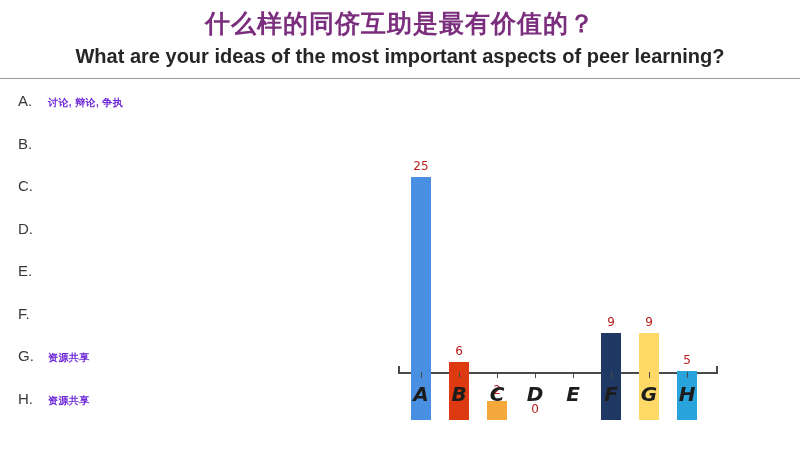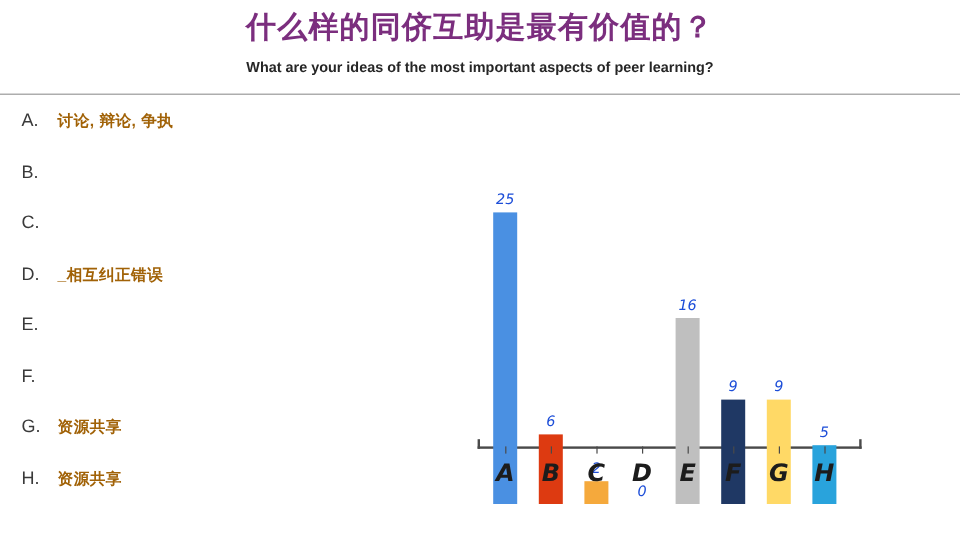--- a/index.html
+++ b/index.html
@@ -37,21 +37,21 @@
     letter-spacing: 1px;
     color: #7b2e7e;
     line-height: 30px;
     white-space: nowrap;
   }
   .title-en {
     position: absolute;
     left: 0;
     top: 46px;
     width: 800px;
-    font-size: 12px;
+    font-size: 20px;
     font-weight: bold;
     color: #262626;
     line-height: 20px;
     white-space: nowrap;
   }
   .divider {
     position: absolute;
     left: 0;
     top: 78px;
     width: 800px;
@@ -72,22 +72,22 @@
     height: 42.5px;
   }
   .option-key {
     width: 30px;
     flex: 0 0 30px;
     font-size: 15px;
     color: #3a3a3a;
     font-weight: normal;
   }
   .option-text {
-    font-size: 13px;
-    color: #a16207;
+    font-size: 10px;
+    color: #6d28d9;
     font-weight: bold;
     letter-spacing: 0.4px;
     white-space: nowrap;
   }
 
   
   .chart {
     position: absolute;
     left: 392px;
     top: 110px;
@@ -130,23 +130,22 @@
     left: 9px;
     bottom: 0;
     width: 20px;
   }
   .bar-value {
     position: absolute;
     left: 0;
     width: 38px;
     text-align: center;
     font-family: "DejaVu Sans", sans-serif;
-    font-style: italic;
     font-size: 12px;
-    color: #1d4ed8;
+    color: #b91c1c;
   }
   .tick {
     position: absolute;
     top: 262px;
     width: 1.5px;
     height: 6px;
     background: #4a4a4a;
   }
   .cat-label {
     position: absolute;
@@ -177,21 +176,20 @@
         <span class="option-text">讨论, 辩论, 争执</span>
       </div>
       <div class="option-row">
         <span class="option-key">B.</span>
       </div>
       <div class="option-row">
         <span class="option-key">C.</span>
       </div>
       <div class="option-row">
         <span class="option-key">D.</span>
-        <span class="option-text">_相互纠正错误</span>
       </div>
       <div class="option-row">
         <span class="option-key">E.</span>
       </div>
       <div class="option-row">
         <span class="option-key">F.</span>
       </div>
       <div class="option-row">
         <span class="option-key">G.</span>
         <span class="option-text">资源共享</span>
@@ -223,24 +221,20 @@
         <div class="bar" style="height: 19.4074px; background: rgb(245, 169, 60);"></div>
         <div class="bar-value" style="bottom: 23.4074px;">2</div>
       </div>
       <div class="tick" style="left: 104.5px;"></div>
       <div class="cat-label" style="left: 86px;">C</div>
       <div class="bar-slot" style="left: 124px;">
         <div class="bar-value" style="bottom: 4px;">0</div>
       </div>
       <div class="tick" style="left: 142.5px;"></div>
       <div class="cat-label" style="left: 124px;">D</div>
-      <div class="bar-slot" style="left: 162px;">
-        <div class="bar" style="height: 155.259px; background: rgb(191, 191, 191);"></div>
-        <div class="bar-value" style="bottom: 159.259px;">16</div>
-      </div>
       <div class="tick" style="left: 180.5px;"></div>
       <div class="cat-label" style="left: 162px;">E</div>
       <div class="bar-slot" style="left: 200px;">
         <div class="bar" style="height: 87.3333px; background: rgb(31, 56, 100);"></div>
         <div class="bar-value" style="bottom: 91.3333px;">9</div>
       </div>
       <div class="tick" style="left: 218.5px;"></div>
       <div class="cat-label" style="left: 200px;">F</div>
       <div class="bar-slot" style="left: 238px;">
         <div class="bar" style="height: 87.3333px; background: rgb(255, 217, 102);"></div>

